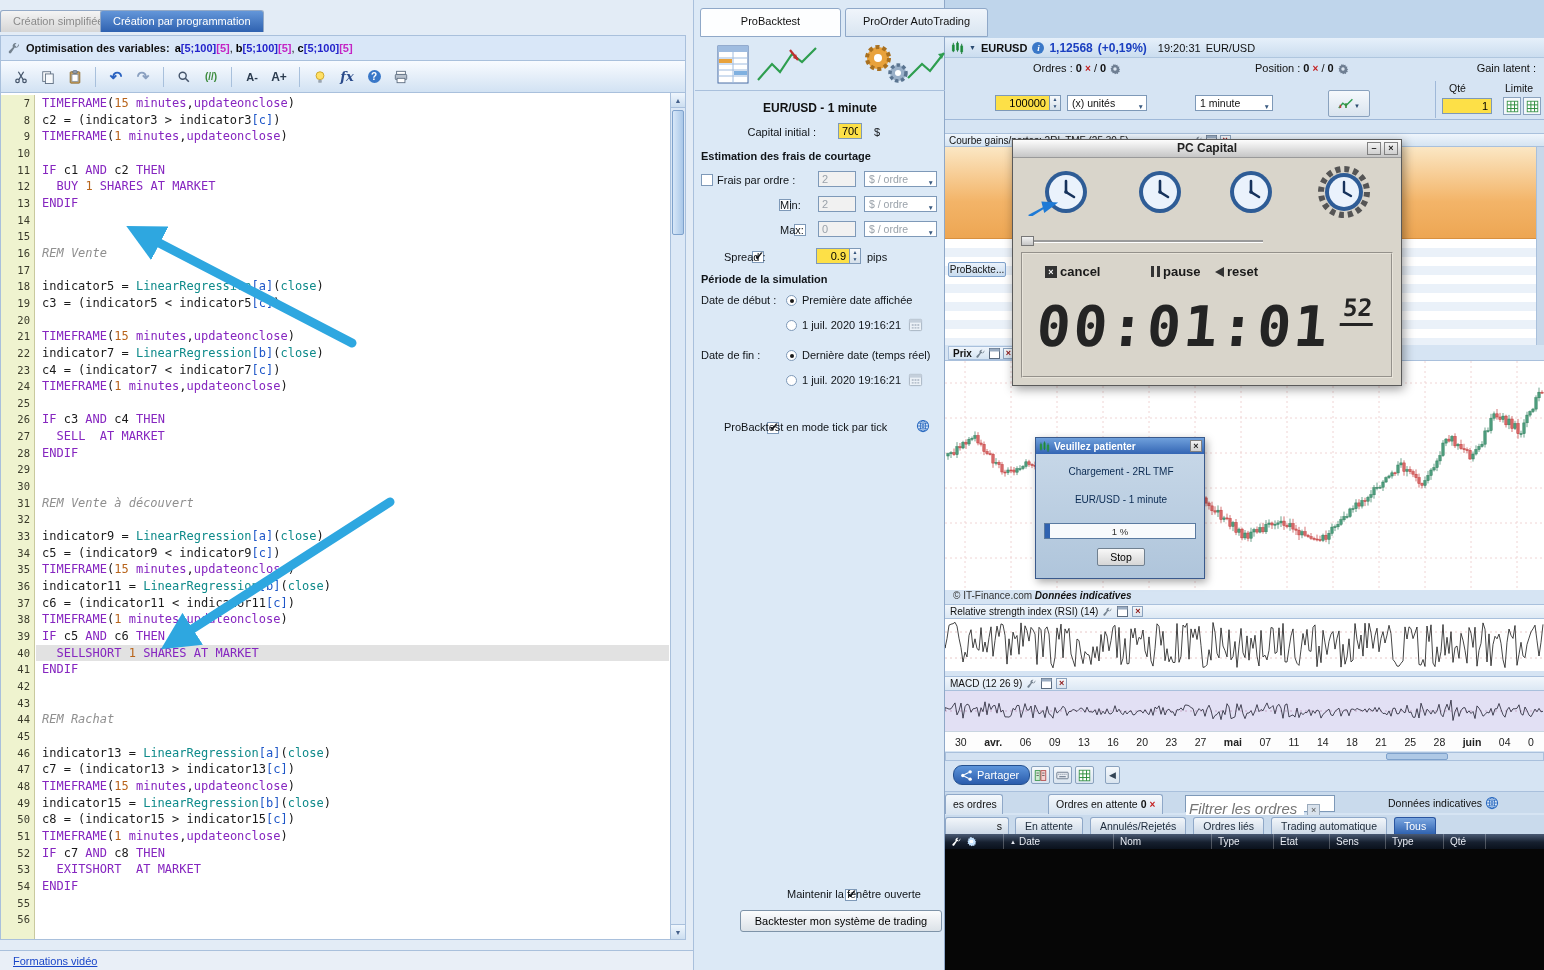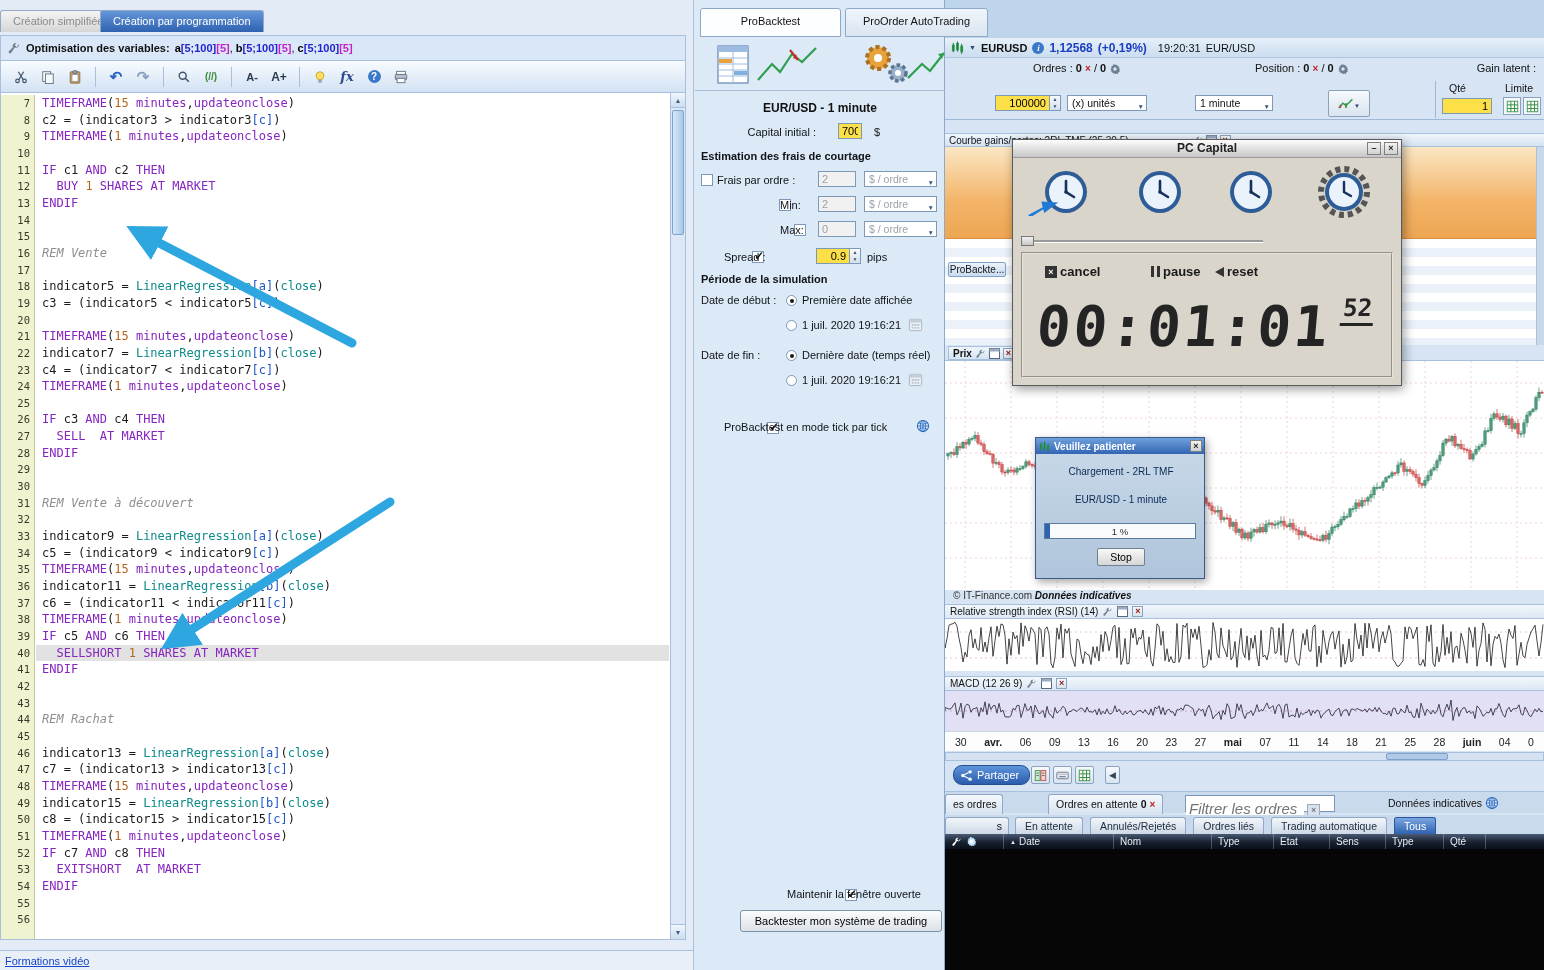--- a/index.html
+++ b/index.html
@@ -40,21 +40,21 @@
 .tk-idx{color:#1E56C8}
 .tk-rem{color:#8F8F8F;font-style:italic}
 .vscroll{position:absolute;right:0;top:0;width:15px;height:100%;background:#DCE8F6;border-left:1px solid #A9C0DC}
 .sb-btn{height:15px;text-align:center;font-size:7px;line-height:15px;color:#44608A;
   background:linear-gradient(#EFF6FD,#CCDEF0);border-bottom:1px solid #A9C0DC;cursor:default}
 .sb-down{position:absolute;bottom:0;left:0;right:0;border-top:1px solid #A9C0DC;border-bottom:none}
 .sb-thumb{position:absolute;left:1px;top:17px;width:12px;height:125px;border:1px solid #7FA2CC;border-radius:2px;
   background:linear-gradient(90deg,#D7E7F8,#A9C7E8)}
 .arrows{position:absolute;left:0;top:0;width:693px;height:970px;z-index:6;pointer-events:none}
 .statusbar{position:absolute;left:0;top:950px;width:693px;height:20px;background:#E9EFF7;
-  border-top:1px solid #A9C0DC;display:flex;align-items:center;padding-left:5px}
+  border-top:1px solid #A9C0DC;display:flex;align-items:center;padding-left:13px}
 .statusbar a{color:#1A46C8;font-size:11px}
 
 .panel-mid{position:absolute;left:693px;top:0;width:252px;height:970px;background:#DCE9F6;
   border-left:1px solid #A9C0DC;border-right:1px solid #8FA8C8}
 .bt-tab{position:absolute;top:8px;height:29px;border:1px solid #8FA8C8;border-radius:3px 3px 0 0;
   text-align:center;padding-top:6px;font-size:11px;z-index:2;cursor:default}
 .bt-tab-a{left:700px;width:141px;background:#FDFEFF;font-weight:normal}
 .bt-tab-b{left:845px;width:143px;background:linear-gradient(#F0F5FB,#D9E5F1)}
 .lbl{font-size:11px;color:#101418}
 .b{font-weight:bold}

